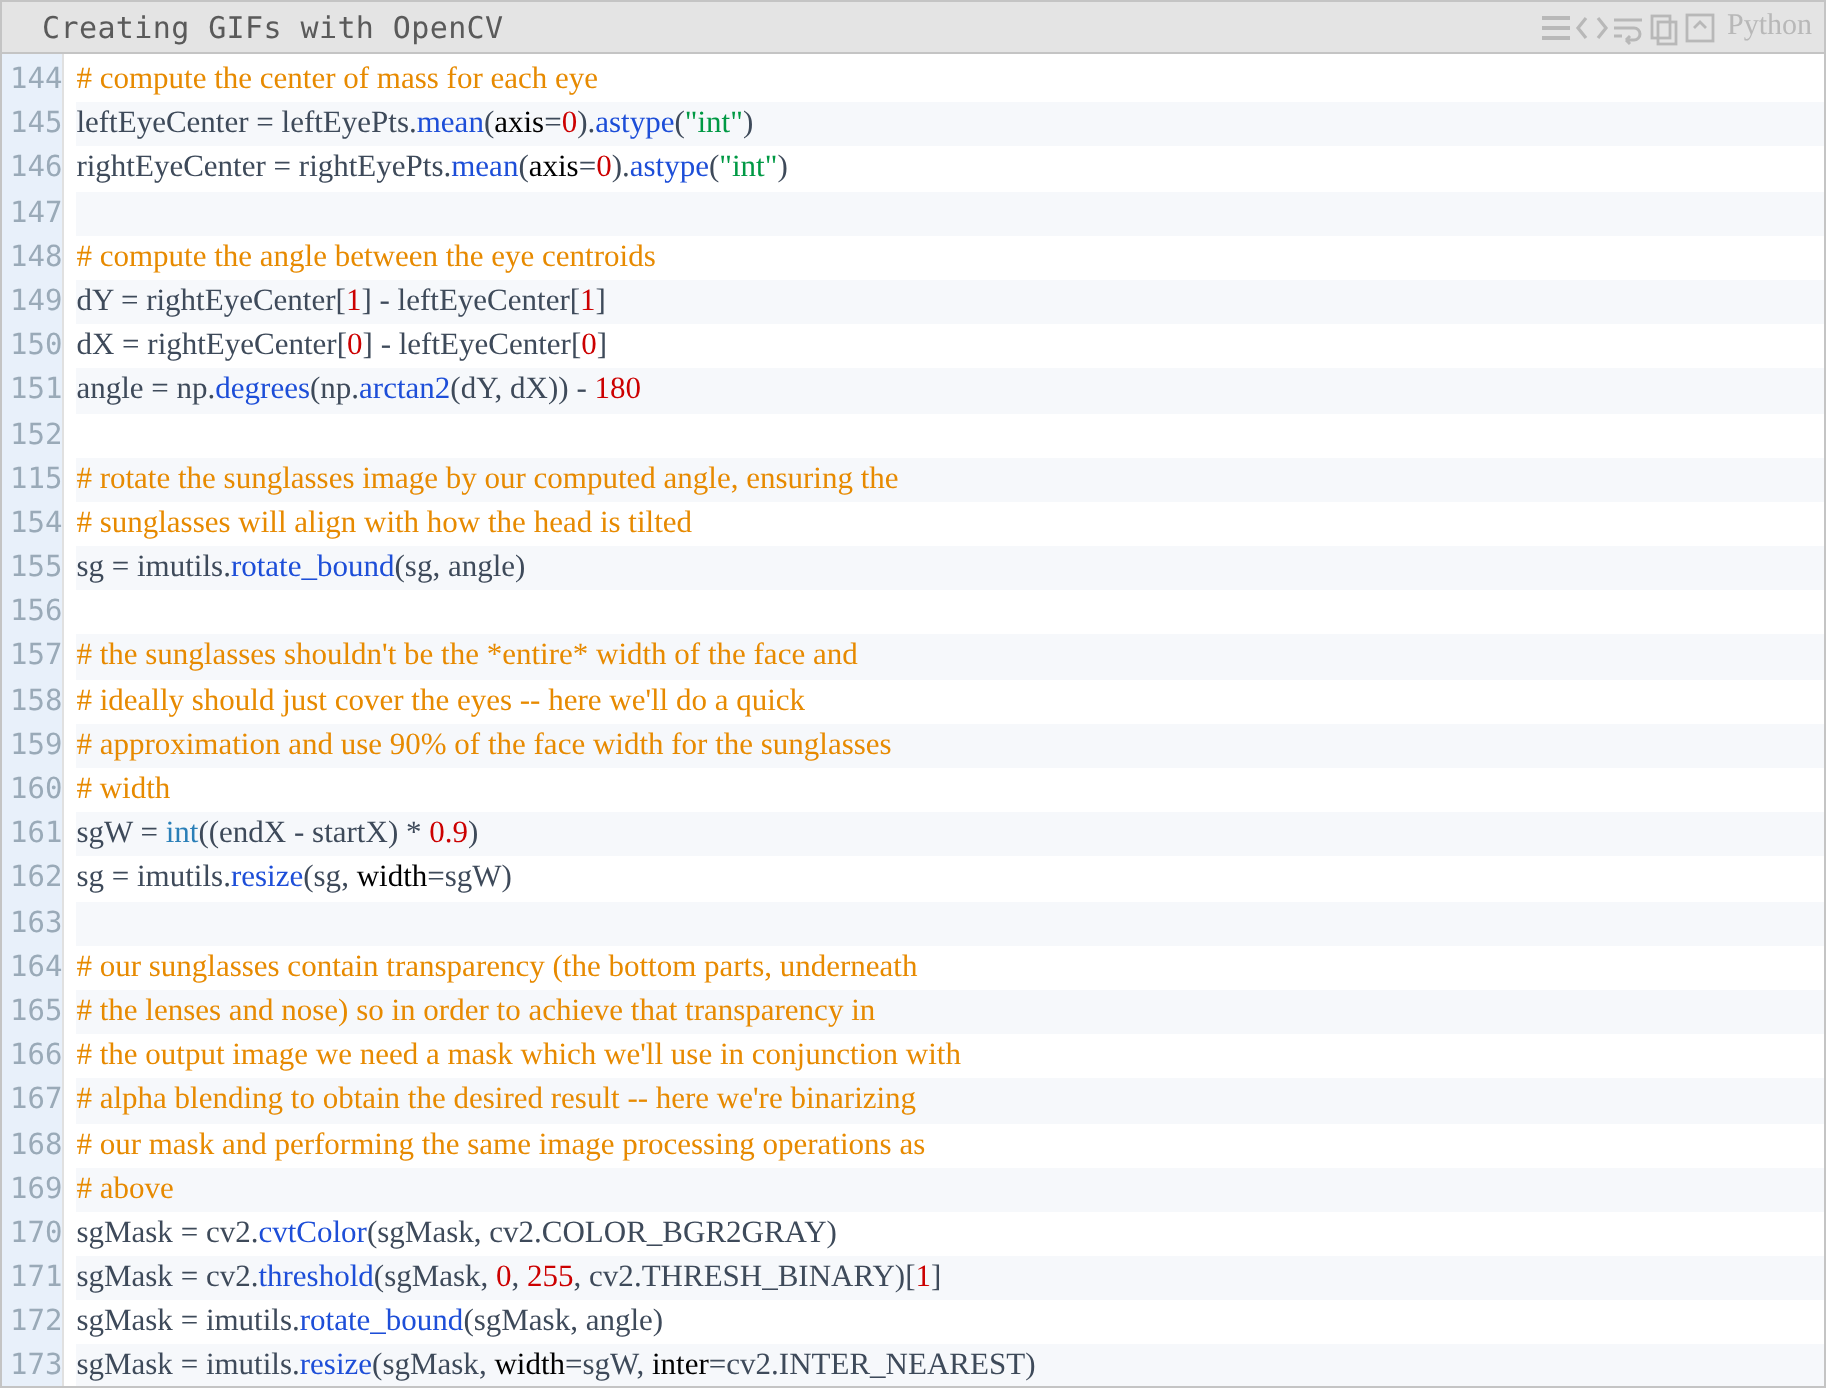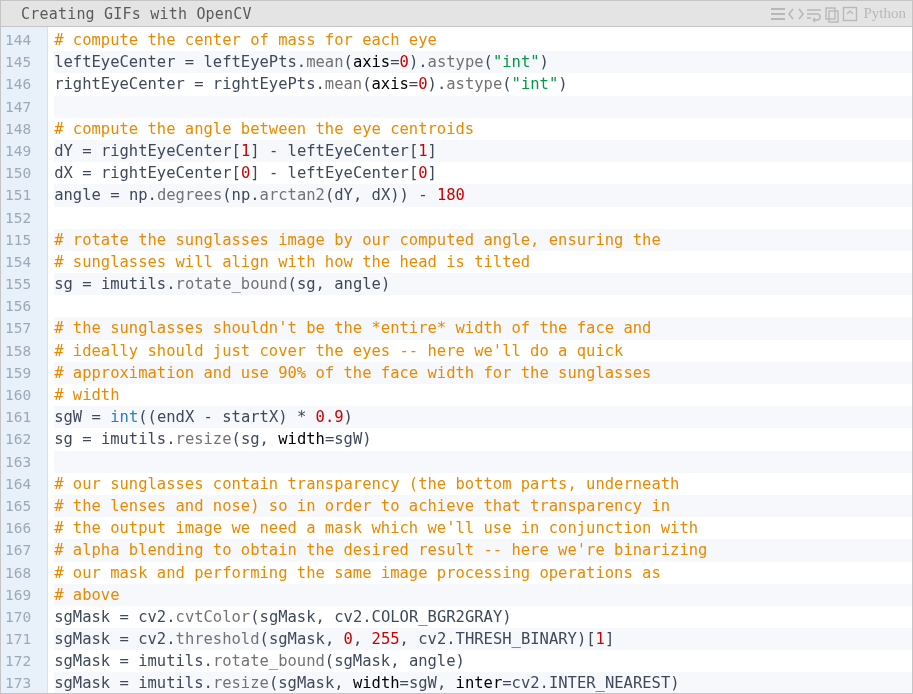--- a/index.html
+++ b/index.html
@@ -50,38 +50,38 @@
     display: flex;
     height: calc(100% - 26px);
     line-height: 22.2px;
     background: #fff;
   }
   .gutter {
     background: #e8f0fa;
     border-right: 1px solid #e0e0e0;
     color: #9aaab8;
     text-align: right;
-    padding: 2px 16px 2px 4px;
+    padding: 2px 0 2px 4px;
     user-select: none;
     font-size: 14.5px;
   }
   .gutter .ln { height: 22.2px; }
   .code {
     flex: 1;
     padding: 2px 0 2px 6px;
     white-space: pre;
     overflow: hidden;
   }
-  .row { height: 22.2px; }
+  .row { height: 22.2px; font-family: Liberation Serif, serif; }
   .row.odd { background: #f6f8fb; }
   .c-comment { color: #e78a00; }
   .c-ident   { color: #3e4a5a; }
   .c-punc    { color: #3e4a5a; }
   .c-op      { color: #3e4a5a; }
-  .c-call    { color: #737373; }
+  .c-call    { color: #1d4ed8; }
   .c-kw      { color: #2a7fb8; }
   .c-named   { color: #000000; }
   .c-str     { color: #009944; }
   .c-num     { color: #cc0000; }
 </style>
 </head>
 <body>
 
 <div class="header">
   <div class="title">Creating GIFs with OpenCV</div>

